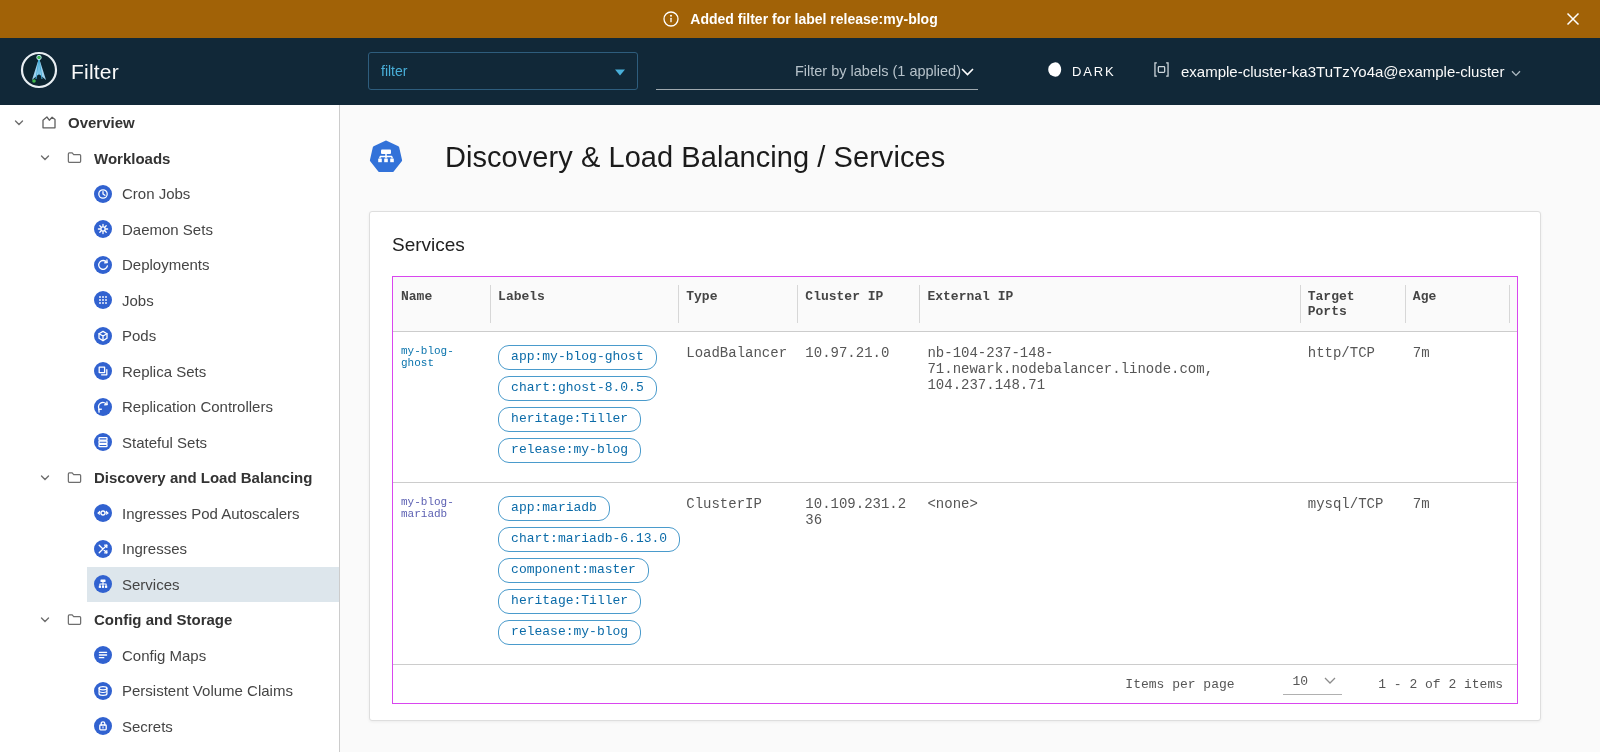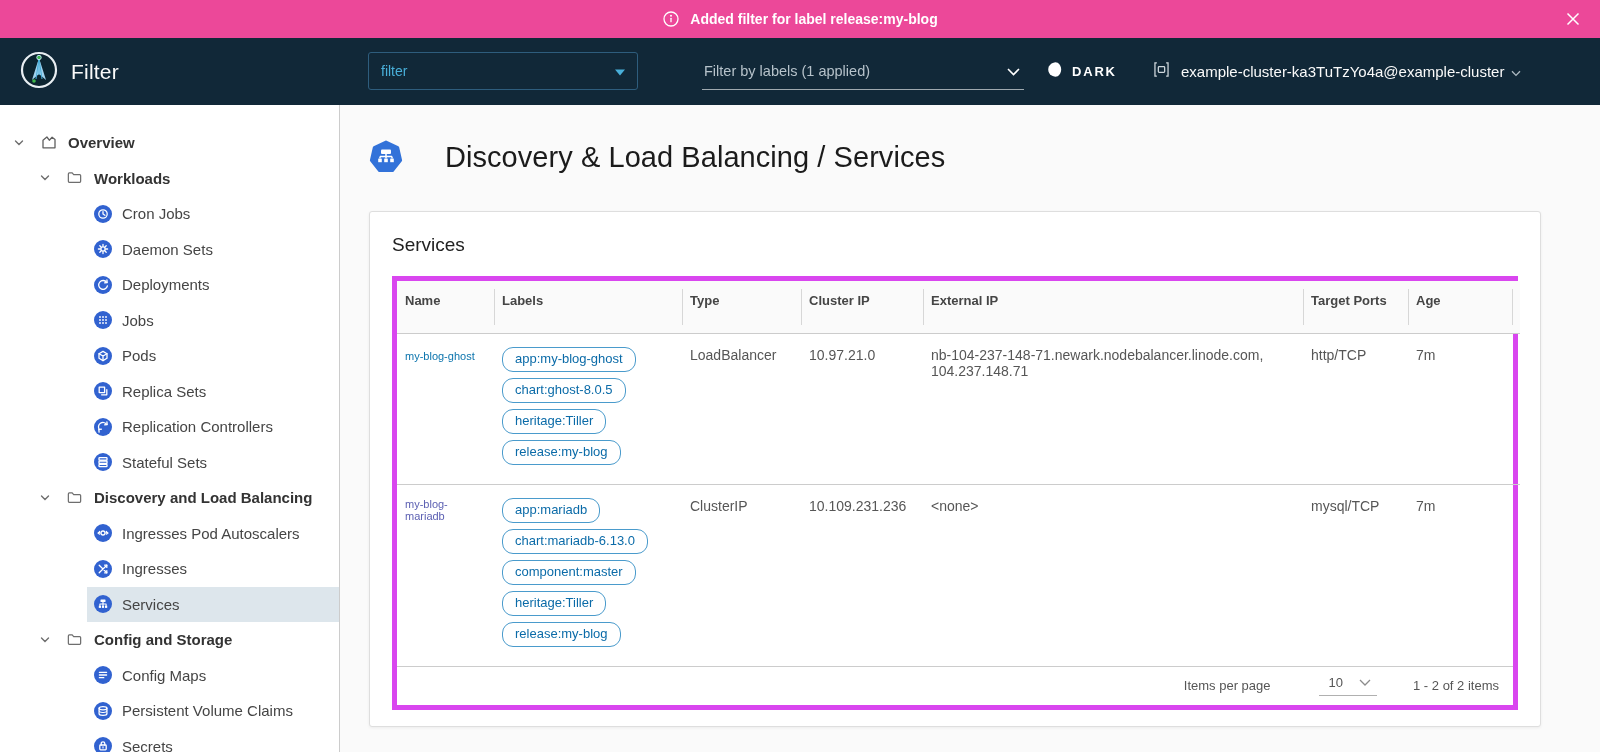--- a/index.html
+++ b/index.html
@@ -1,21 +1,21 @@
 <!DOCTYPE html>
 <html><head>
 <meta charset="utf-8">
 <style>
   * { box-sizing: border-box; margin: 0; padding: 0; }
   html, body { width: 1600px; height: 752px; overflow: hidden; }
   body { font-family: "Liberation Sans", "DejaVu Sans", sans-serif; background: #fafafa; }
 
   
   .notif {
-    height: 38px; background: #ec4899; color: #fff;
+    height: 38px; background: #a16207; color: #fff;
     display: flex; align-items: center; justify-content: center;
     position: relative; font-size: 14px; font-weight: 600;
   }
   .notif .info-ic { display: inline-flex; margin-right: 10px; }
   .notif .close {
     position: absolute; right: 18px; top: 10px; width: 18px; height: 18px;
     display: flex; align-items: center; justify-content: center; cursor: pointer;
   }
 
   
@@ -27,45 +27,45 @@
   .brand-name { color: #fafafa; font-size: 21px; font-weight: 400; margin-left: 13px; letter-spacing: .01em; }
 
   .ns-select {
     position: absolute; left: 368px; top: 14px; width: 270px; height: 38px;
     border: 1px solid #2e5d7d; border-radius: 3px; display: flex; align-items: center;
     padding: 0 12px; cursor: pointer;
   }
   .ns-select .ns-value { color: #49afd9; font-size: 14px; flex: 1; }
 
   .label-filter {
-    position: absolute; left: 702px; top: 14px; width: 322px; height: 38px;
+    position: absolute; left: 656px; top: 14px; width: 322px; height: 38px;
     border-bottom: 1px solid rgba(255,255,255,.6);
-    display: flex; align-items: center; padding: 0 4px 0 2px; cursor: pointer;
+    display: flex; align-items: center; padding: 0 4px 0 2px; cursor: pointer; text-align: right;
   }
   .label-filter .lf-text { color: #b6c2ca; font-size: 14.5px; flex: 1; }
 
   .theme-toggle {
     position: absolute; left: 1046px; top: 0; height: 67px;
     display: flex; align-items: center; cursor: pointer;
   }
   .theme-toggle .tt-label {
-    color: #fff; font-size: 13px; font-weight: 700; letter-spacing: .14em; margin-left: 9px;
+    color: #fff; font-size: 13px; font-weight: 400; letter-spacing: .14em; margin-left: 9px;
   }
 
   .ctx-switcher {
     position: absolute; left: 1152px; top: 0; height: 67px;
     display: flex; align-items: center; cursor: pointer;
   }
   .ctx-switcher .ctx-text { color: #fafafa; font-size: 15px; margin: 0 7px 0 10px; }
 
   
   .layout { display: flex; height: 647px; }
   .sidebar {
     width: 340px; background: #fff; border-right: 1px solid #ccc;
-    padding-top: 20px; overflow: hidden; flex: none;
+    padding-top: 0; overflow: hidden; flex: none;
   }
   .nav-row { height: 35.5px; display: flex; align-items: center; cursor: pointer; }
   .nav-row .tree-caret { width: 14px; display: inline-flex; justify-content: center; flex: none; }
   .nav-row .nav-ic { width: 18px; height: 18px; display: inline-flex; flex: none; }
   .nav-row .nav-label { font-size: 15px; color: #454545; margin-left: 10px; white-space: nowrap; }
   .nav-row.group .nav-label { font-weight: 700; color: #333; }
   .nav-row.d0 { padding-left: 12px; }
   .nav-row.d0 .nav-ic { margin-left: 14px; }
   .nav-row.d1 { padding-left: 38px; }
   .nav-row.d1 .nav-ic { margin-left: 14px; }
@@ -78,21 +78,21 @@
   .page-head .ph-ic { margin-right: 14px; display: inline-flex; }
   .page-title { font-size: 29px; font-weight: 300; color: #1b1b1b; letter-spacing: .002em; }
 
   .card {
     margin-top: 37px; width: 1172px; background: #fff;
     border: 1px solid #dedede; border-radius: 3px;
     box-shadow: 0 1px 3px rgba(0,0,0,.06); padding: 20px 22px 16px;
   }
   .card-title { font-size: 19px; font-weight: 400; color: #212121; margin: 2px 0 20px 0; }
 
-  .datagrid { border: 5px solid #d946ef; }
+  .datagrid { border: 1px solid #d946ef; font-family: Liberation Mono, monospace; }
   table.grid { width: 100%; border-collapse: collapse; table-layout: fixed; }
   table.grid th {
     background: #fafafa; text-align: left; font-size: 13px; font-weight: 700; color: #454545;
     padding: 12px 8px; height: 52px; vertical-align: top; position: relative;
   }
   table.grid th + th::before {
     content: ""; position: absolute; left: 0; top: 8px; bottom: 8px; width: 1px; background: #d7d7d7;
   }
   table.grid td {
     border-top: 1px solid #ccc; font-size: 14px; color: #565656;

